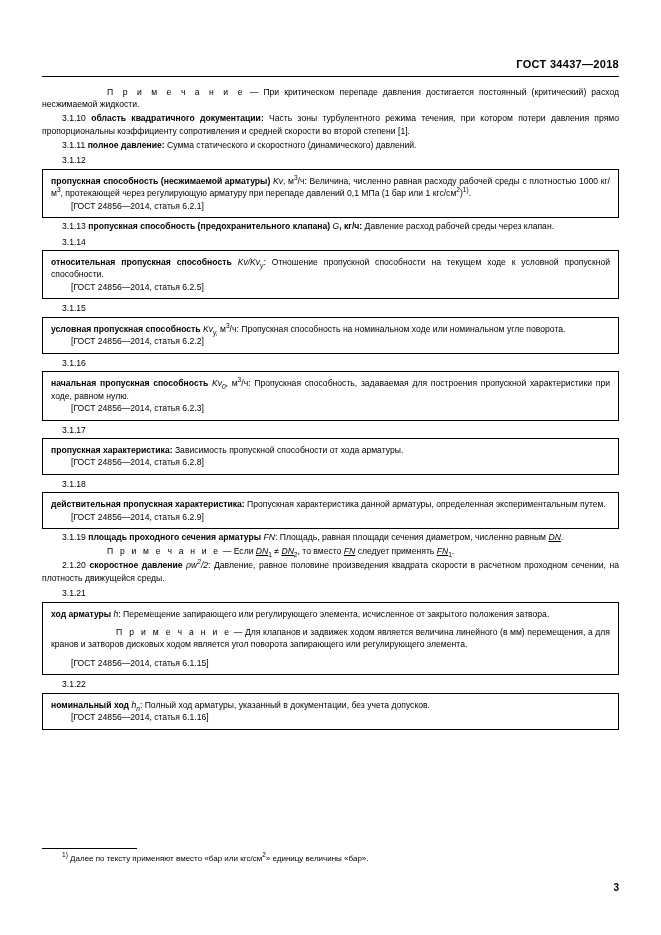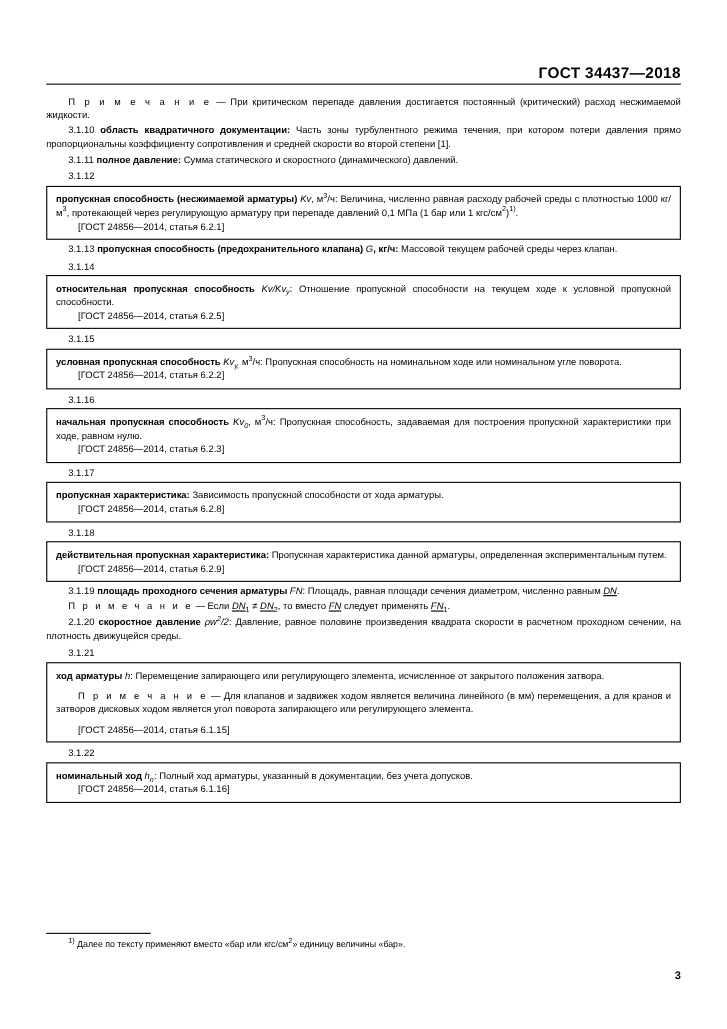--- a/index.html
+++ b/index.html
@@ -20,21 +20,21 @@
     left: 0; top: 0;
     width: 661px;
     height: 935px;
     box-sizing: border-box;
     padding: 0;
   }
   .header {
     position: absolute;
     top: 58px;
     right: 42px;
-    font-size: 14px;
+    font-size: 11px;
     font-weight: bold;
     letter-spacing: 0.3px;
   }
   .header-rule {
     position: absolute;
     top: 76px;
     left: 42px;
     right: 42px;
     border-bottom: 1.2px solid #000;
   }
@@ -52,20 +52,21 @@
     padding: 0;
   }
   .para {
     margin-bottom: 1.5px;
   }
   .indent {
     text-indent: 20px;
   }
   .note-lbl {
     letter-spacing: 2.2px;
+    margin-left: 45px;
   }
   .b { font-weight: bold; }
   .i { font-style: italic; text-decoration: underline; }
   .bi { font-weight: normal; font-style: italic; }
   .boxed {
     border: 1px solid #000;
     padding: 5px 8px 5px 8px;
     margin: 2px 0 2px 0;
     box-sizing: border-box;
   }
@@ -126,21 +127,21 @@
     <p class="para indent"><span>3.1.10</span> <span class="b">область квадратичного документации:</span><span> Часть зоны турбулентного режима течения, при котором потери давления прямо пропорциональны коэффициенту сопротивления и средней скорости во второй степени [1].</span></p>
 
     <p class="para indent"><span>3.1.11</span> <span class="b">полное давление:</span><span> Сумма статического и скоростного (динамического) давлений.</span></p>
 
     <p class="num">3.1.12</p>
     <div class="boxed">
       <p><span class="b">пропускная способность (несжимаемой арматуры)</span> <span class="bi">Kv</span><span>, м<sup>3</sup>/ч: Величина, численно равная расходу рабочей среды с плотностью 1000 кг/м<sup>3</sup>, протекающей через регулирующую арматуру при перепаде давлений 0,1 МПа (1 бар или 1 кгс/см<sup>2</sup>)<sup>1)</sup>.</span></p>
       <p class="src">[ГОСТ 24856—2014, статья 6.2.1]</p>
     </div>
 
-    <p class="para indent"><span>3.1.13</span> <span class="b">пропускная способность (предохранительного клапана)</span> <span class="bi">G</span><span class="b">, кг/ч:</span><span> Массовой текущем рабочей среды через клапан.</span></p>
+    <p class="para indent"><span>3.1.13</span> <span class="b">пропускная способность (предохранительного клапана)</span> <span class="bi">G</span><span class="b">, кг/ч:</span><span> Давление расход рабочей среды через клапан.</span></p>
 
     <p class="num">3.1.14</p>
     <div class="boxed">
       <p><span class="b">относительная пропускная способность</span> <span class="bi">Kv/Kv<sub>y</sub></span><span>: Отношение пропускной способности на текущем ходе к условной пропускной способности.</span></p>
       <p class="src">[ГОСТ 24856—2014, статья 6.2.5]</p>
     </div>
 
     <p class="num">3.1.15</p>
     <div class="boxed">
       <p><span class="b">условная пропускная способность</span> <span class="bi">Kv<sub>y,</sub></span><span> м<sup>3</sup>/ч: Пропускная способность на номинальном ходе или номинальном угле поворота.</span></p>

